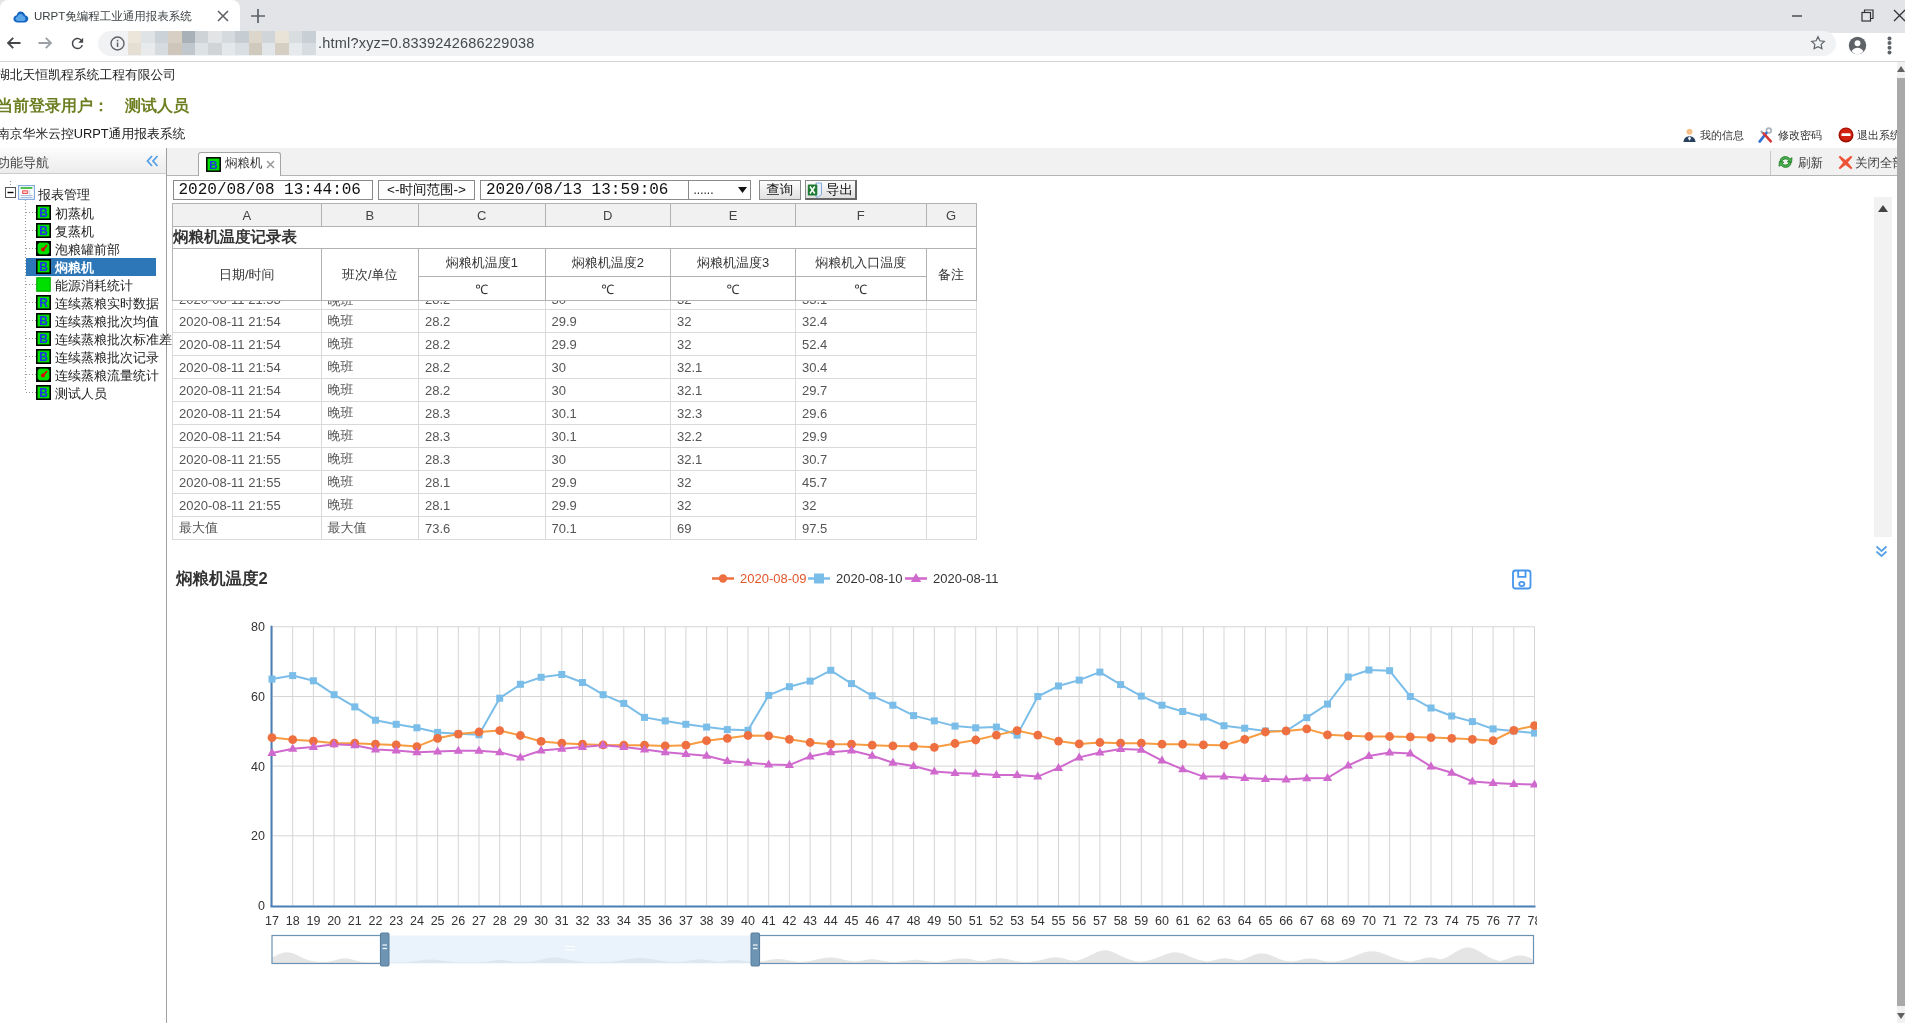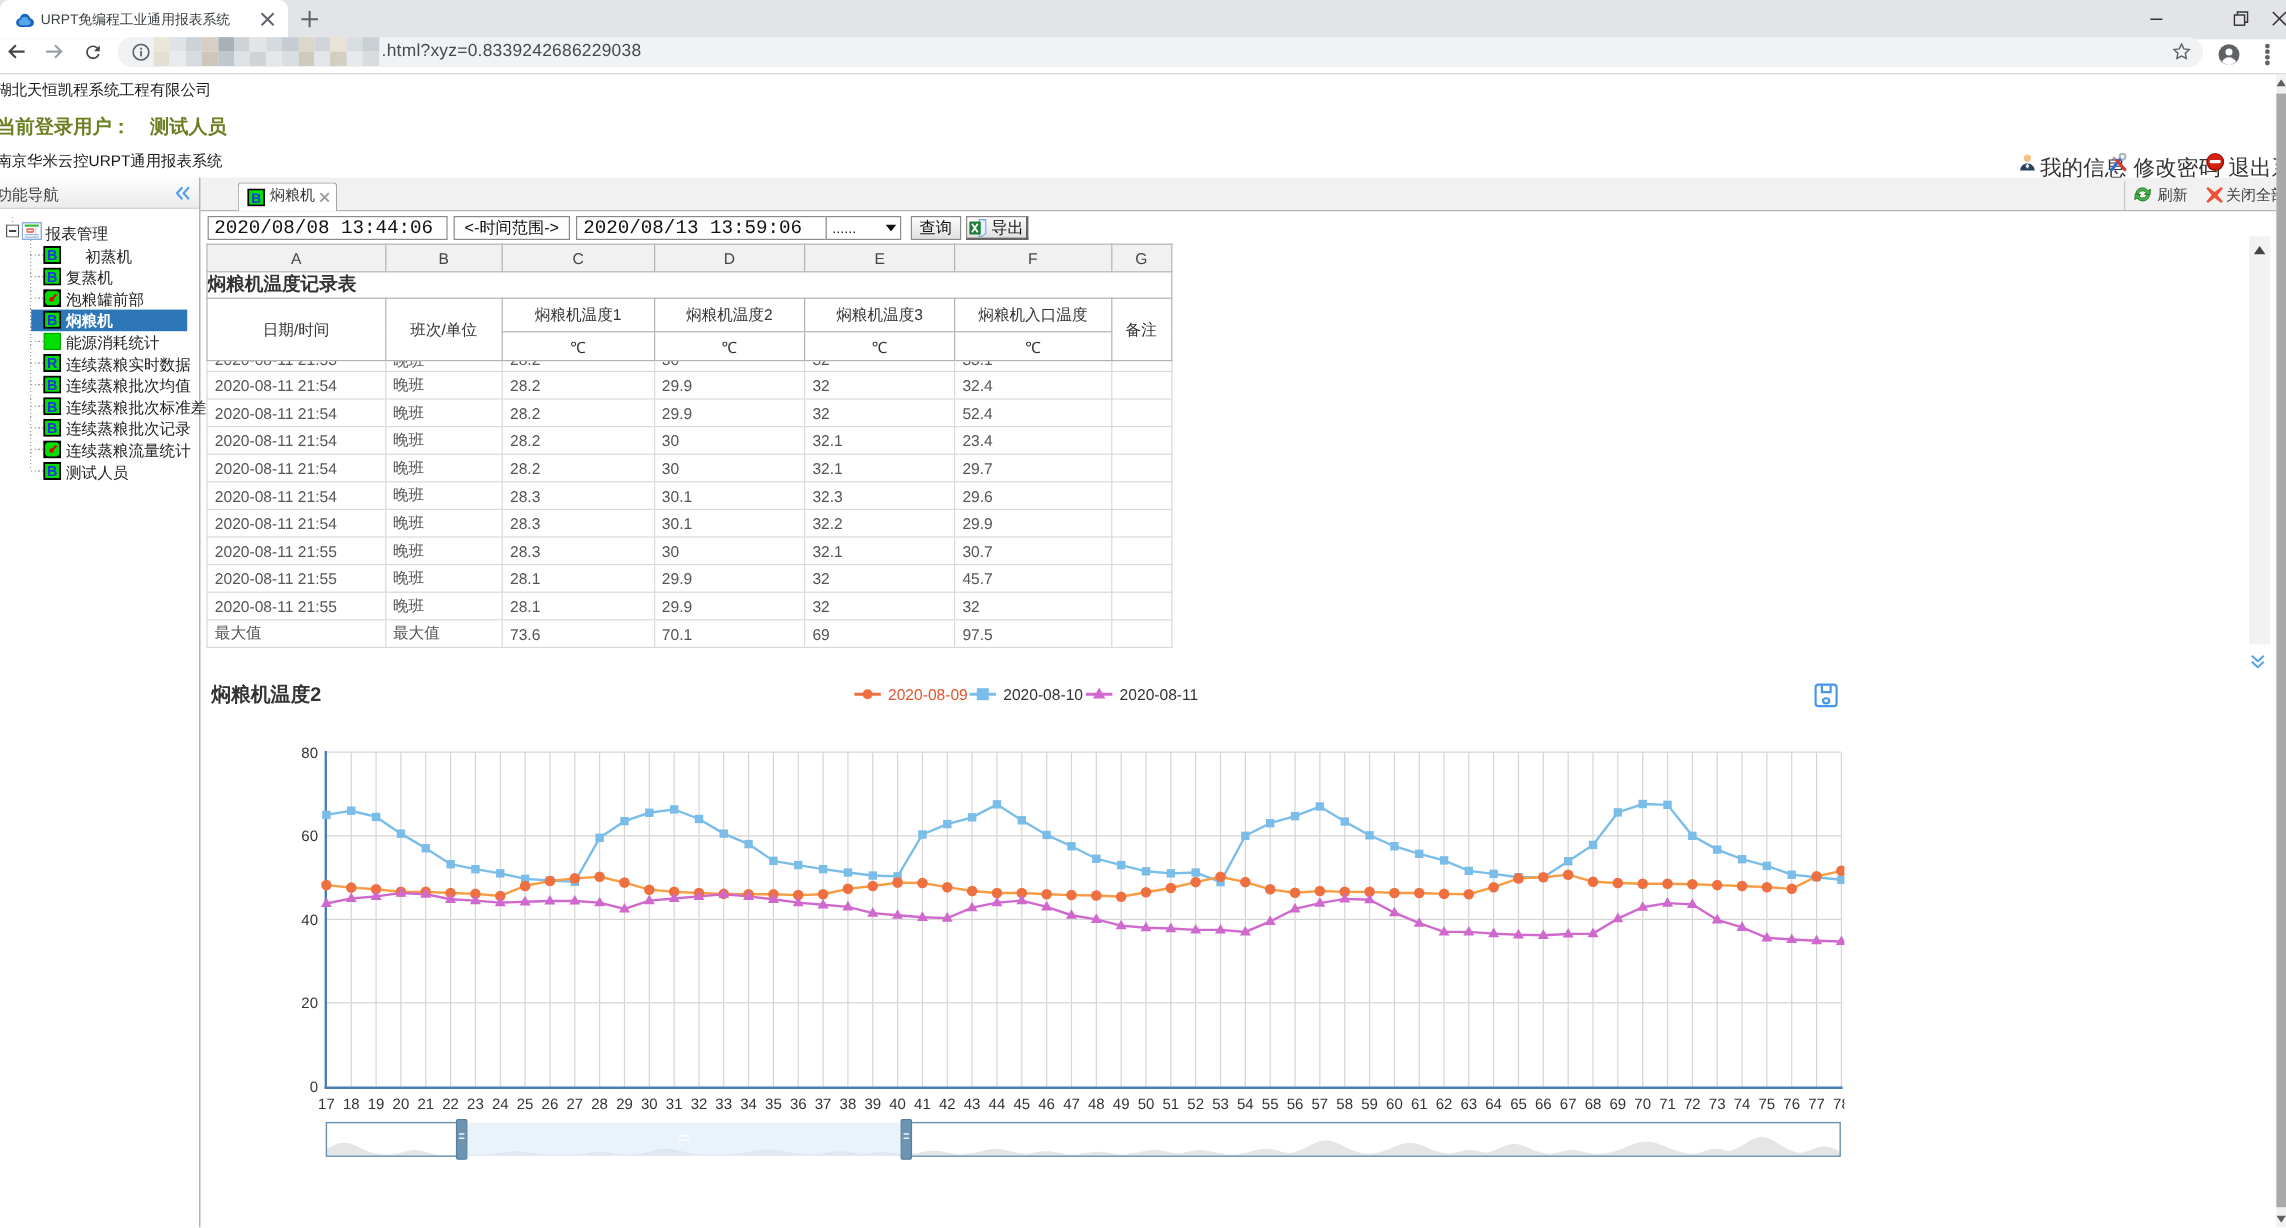--- a/index.html
+++ b/index.html
@@ -10,21 +10,21 @@
 #tabtitle{position:absolute;left:34px;top:9px;font-size:11.5px;color:#3c4043;white-space:nowrap}
 #toolbar{position:absolute;left:0;top:33px;width:1905px;height:28px;background:#fff}
 #pill{position:absolute;left:98px;top:30.5px;width:1738px;height:25.5px;border-radius:13px;background:#f0f2f4}
 #urltext{position:absolute;left:318px;top:35px;font-size:14.5px;color:#45494d;letter-spacing:0.2px}
 #chromeline{position:absolute;left:0;top:61px;width:1905px;height:1px;background:#d0d3d6}
 
 #hdr1{position:absolute;left:-3px;top:67px;font-size:12.8px;color:#1a1a1a}
 #hdr2{position:absolute;left:-3px;top:96px;font-size:16px;font-weight:bold;color:#6b7e20}
 #hdr3{position:absolute;left:-3px;top:126px;font-size:12.8px;color:#1a1a1a}
 #bigtitle{position:absolute;left:746px;top:84px;font-size:32px;color:#2323e6;white-space:nowrap}
-.hlink{position:absolute;top:128px;font-size:18px;color:#333;white-space:nowrap}
+.hlink{position:absolute;top:128px;font-size:11px;color:#333;white-space:nowrap}
 
 #sidehead{position:absolute;left:0;top:148px;width:165.5px;height:26px;background:linear-gradient(#fcfcfc,#ececec);border-bottom:1px solid #cbcbcb}
 #sidehead span{position:absolute;left:-3px;top:6px;font-size:13px;color:#444}
 #divider{position:absolute;left:165.5px;top:148px;width:1.5px;height:875px;background:#a0a0a0}
 #mtabs{position:absolute;left:167px;top:148px;width:1730px;height:28px;background:#f1f1f1;border-bottom:1px solid #b5b5b5}
 #atab{position:absolute;left:31px;top:4px;width:83px;height:24px;background:#fff;border:1px solid #a5a5a5;border-bottom:none;border-radius:3px 3px 0 0}
 #vsep{position:absolute;left:1603px;top:3px;width:1px;height:24px;background:#c8c8c8}
 .mtxt{position:absolute;top:7px;font-size:12.5px;color:#3d3d3d;white-space:nowrap}
 
 .inp{position:absolute;top:180px;height:19.5px;border:1px solid #8a8a8a;background:#fff;font-family:"Liberation Mono",monospace;font-size:16px;color:#111;padding:1px 0 0 5px;white-space:nowrap;line-height:17px}
@@ -211,21 +211,21 @@
       <line x1="2.6" y1="12.6" x2="14.4" y2="12.6" stroke="#9db9dd"></line>
       <line x1="11.8" y1="5" x2="11.8" y2="13" stroke="#c3d4ea"></line>
     </svg>
     <div class="tnode" style="left:38px;top:185.5px">报表管理</div>
     <div class="dots-v" style="left:25px;top:200px;height:192px"></div>
     <div class="dots-h" style="left:26px;top:212.3px;width:10px"></div>
     <svg width="15" height="15" style="position:absolute;left:36px;top:205px">
       <rect x="0.8" y="0.8" width="13.4" height="13.4" fill="#00e000" stroke="#000" stroke-width="1.6"></rect>
       <text x="7.5" y="12" font-size="12" font-weight="bold" fill="#2033e8" text-anchor="middle" font-family="Liberation Sans,sans-serif">B</text>
     </svg>
-    <div class="tnode" style="left:71px;top:205.3px">初蒸机</div>
+    <div class="tnode" style="left:55px;top:205.3px">初蒸机</div>
     <div class="dots-h" style="left:26px;top:230.2px;width:10px"></div>
     <svg width="15" height="15" style="position:absolute;left:36px;top:223px">
       <rect x="0.8" y="0.8" width="13.4" height="13.4" fill="#00e000" stroke="#000" stroke-width="1.6"></rect>
       <text x="7.5" y="12" font-size="12" font-weight="bold" fill="#2033e8" text-anchor="middle" font-family="Liberation Sans,sans-serif">B</text>
     </svg>
     <div class="tnode" style="left:55px;top:223.2px">复蒸机</div>
     <div class="dots-h" style="left:26px;top:248.2px;width:10px"></div>
     <svg width="15" height="15" style="position:absolute;left:36px;top:241px">
       <rect x="0.8" y="0.8" width="13.4" height="13.4" fill="#00e000" stroke="#000" stroke-width="1.6"></rect>
       <path d="M0.5 4.5v-4h4z M14.5 4.5v-4h-4z M0.5 10.5v4h4z M14.5 10.5v4h-4z" fill="#000"></path>
@@ -387,21 +387,21 @@
           <td>32</td>
           <td>52.4</td>
           <td></td>
         </tr>
         <tr class="dr">
           <td>2020-08-11 21:54</td>
           <td>晚班</td>
           <td>28.2</td>
           <td>30</td>
           <td>32.1</td>
-          <td>23.4</td>
+          <td>30.4</td>
           <td></td>
         </tr>
         <tr class="dr">
           <td>2020-08-11 21:54</td>
           <td>晚班</td>
           <td>28.2</td>
           <td>30</td>
           <td>32.1</td>
           <td>29.7</td>
           <td></td>

